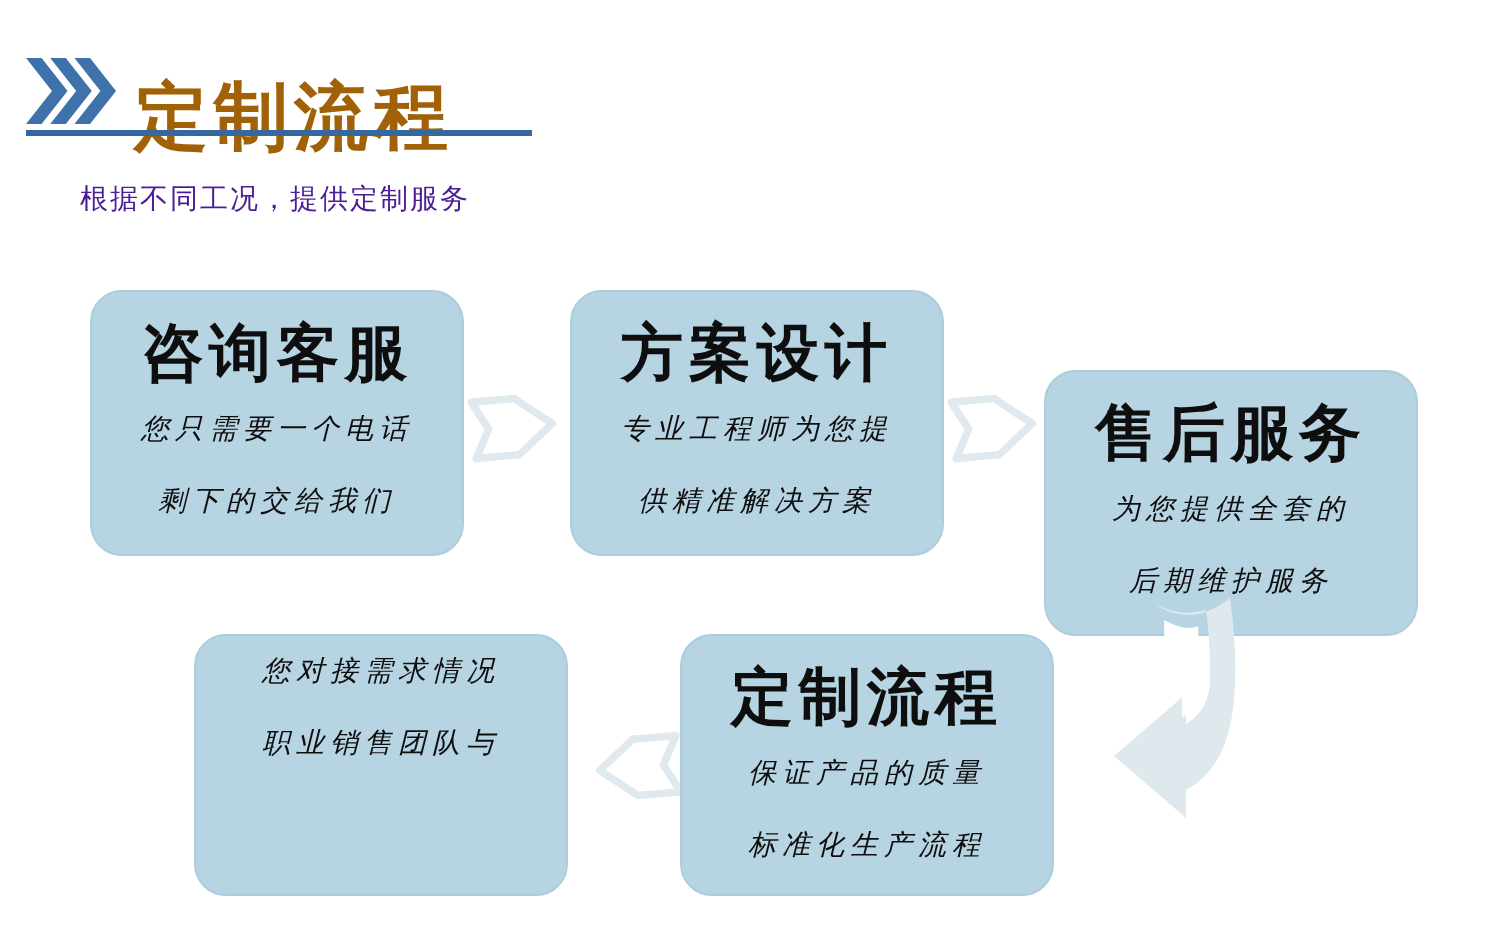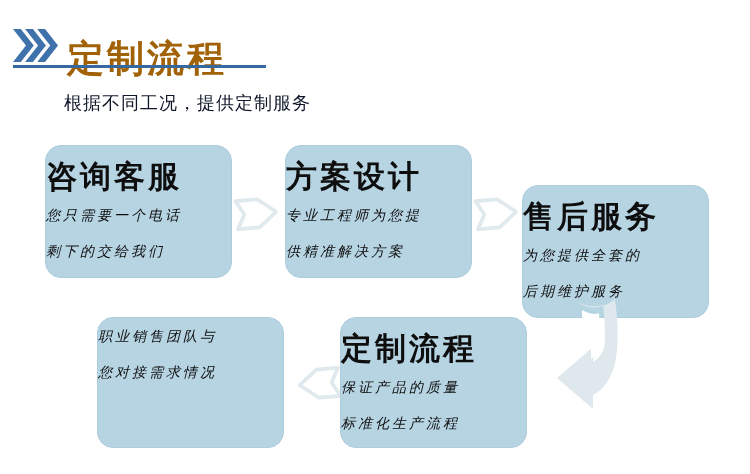--- a/index.html
+++ b/index.html
@@ -30,33 +30,33 @@
   }
   .title-underline {
     position: absolute;
     left: 13px; top: 65px;
     width: 253px; height: 3px;
     background: #35689f;
   }
   .section-subtitle {
     position: absolute;
     left: 40px; top: 91px;
-    font-size: 18px;
-    color: #0f172a;
+    font-size: 14px;
+    color: #4c1d95;
     letter-spacing: 1px;
     white-space: nowrap;
-    margin-left: 24px;
   }
   
   .box {
     position: absolute;
     width: 187px; height: 133px;
     background: #b7d4e3;
     border: 1px solid #abcddd;
     border-radius: 16px;
+    text-align: center;
     color: #0e0e0e;
   }
   .box-title {
     margin-top: 11px;
     font-size: 31px;
     font-weight: bold;
     letter-spacing: 3px;
     line-height: 40px;
     white-space: nowrap;
   }
@@ -121,22 +121,22 @@
       <div class="box-line">为您提供全套的</div>
       <div class="box-line">后期维护服务</div>
     </div>
 
     <svg class="bend-arrow" viewBox="0 0 82 122" aria-hidden="true">
       <path d="M22,5 Q41,19 61,3 Q65,32 63,54 Q60,88 39,99 L39,113 L3,82 L39,51 L39,66 Q51,59 51,43 Q51,22 49,9 Q35,13 22,5 Z" fill="#dfe8ec"></path>
       <path d="M28,14 Q39,20 45,17 Q46,32 45,43 Q44,58 37,63 L37,50 L30,50 Q28,32 28,14 Z" fill="#ffffff"></path>
     </svg>
 
     <div class="box box-4">
+      <div class="box-line">您对接需求情况</div>
       <div class="box-line">职业销售团队与</div>
-      <div class="box-line">您对接需求情况</div>
     </div>
 
     <svg class="harrow arrow-3" viewBox="0 0 50 50" aria-hidden="true">
       <polygon points="46,10 23,10 4,25 23,40 46,40 38,25" fill="#ffffff" stroke="#e0e9ed" stroke-width="4" stroke-linejoin="round"></polygon>
     </svg>
 
     <div class="box box-5">
       <div class="box-title">定制流程</div>
       <div class="box-line">保证产品的质量</div>
       <div class="box-line">标准化生产流程</div>

